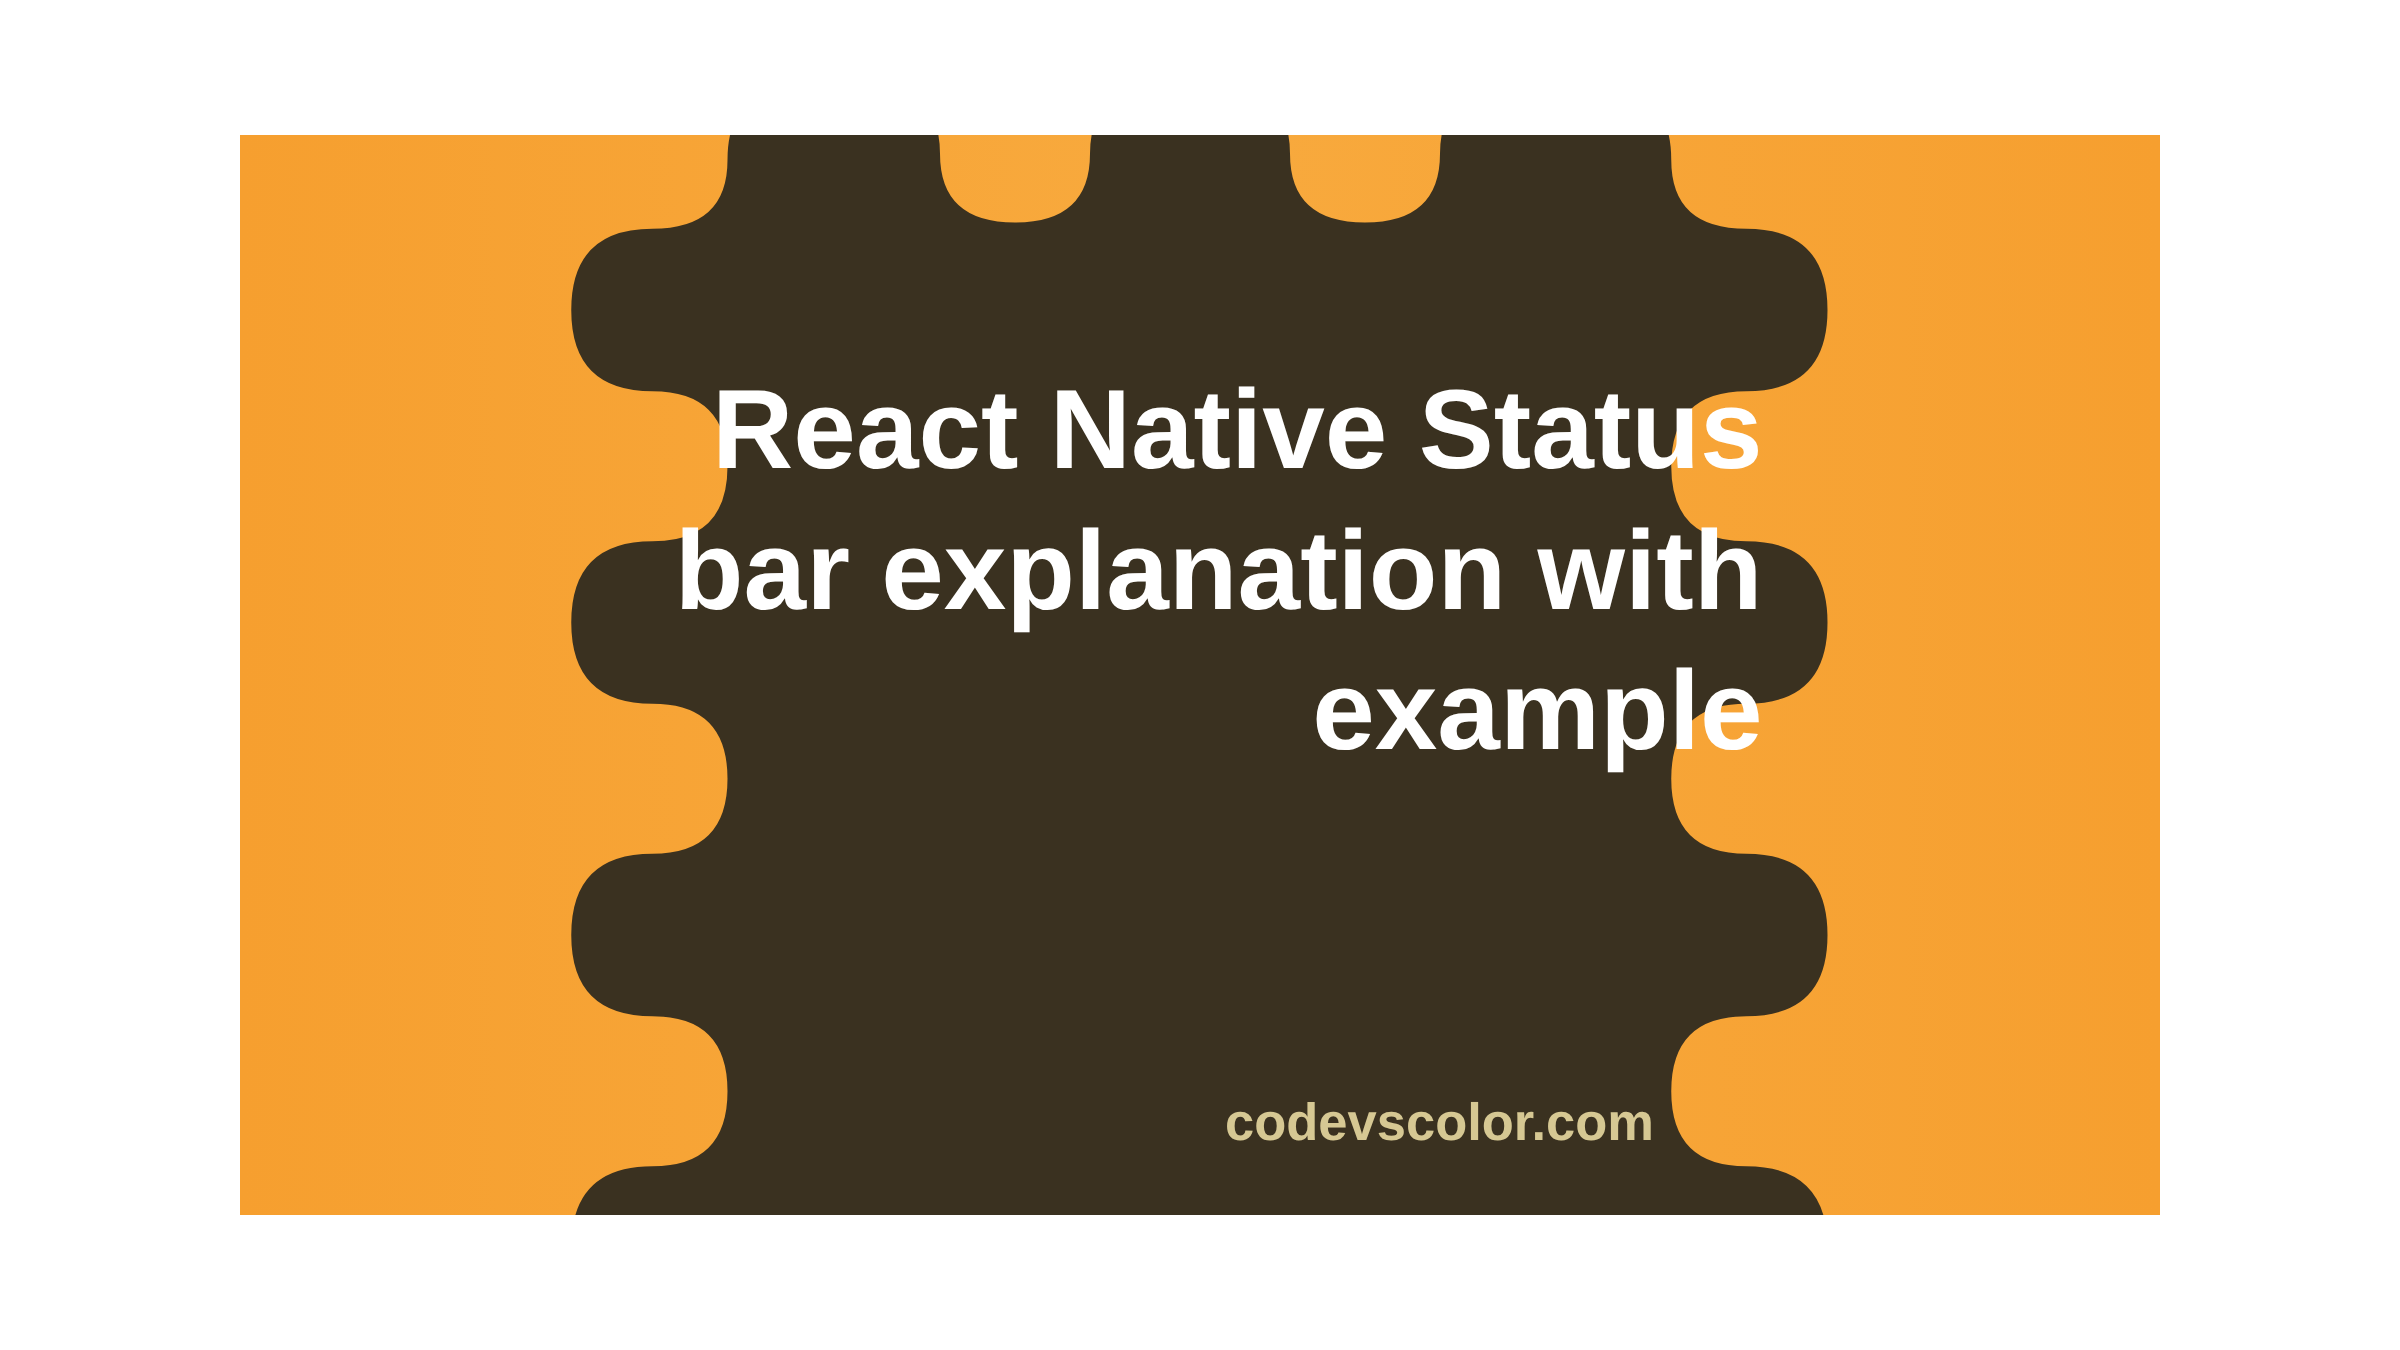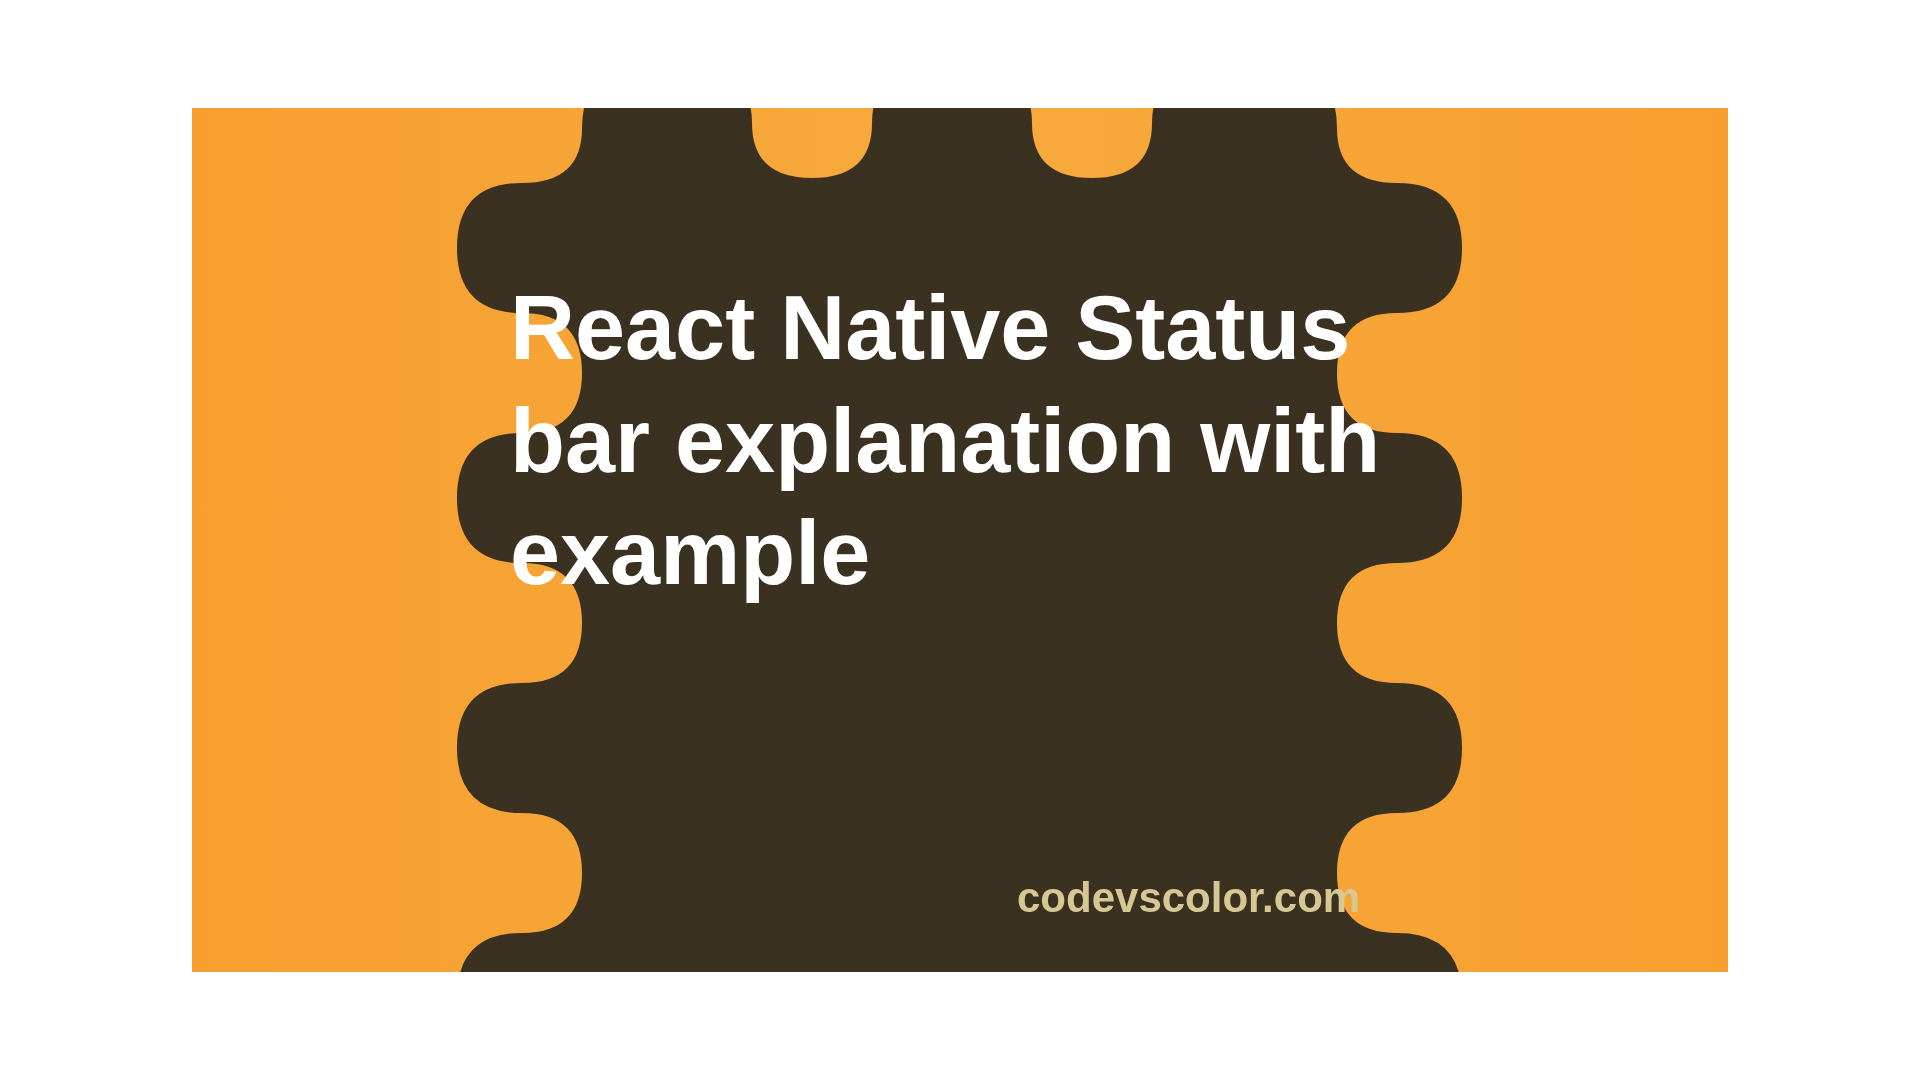--- a/index.html
+++ b/index.html
@@ -26,39 +26,38 @@
     }
     .blob-container {
       position: absolute;
       top: 0;
       left: 0;
       width: 100%;
       height: 100%;
     }
     .title-text {
       position: absolute;
-      top: 164px;
+      top: 180px;
       left: 50%;
       transform: translateX(-50%);
       color: #ffffff;
       font-size: 90px;
       font-weight: 700;
-      text-align: left;
+      text-align: right;
       line-height: 1.25;
       width: 900px;
     }
     .site-credit {
       position: absolute;
       bottom: 50px;
       left: 50%;
       transform: translateX(20px);
       color: #d6c893;
       font-size: 42px;
       font-weight: 600;
-      margin-left: 37px;
     }
   </style>
 </head>
 <body>
 
 <div class="canvas">
   <div class="blob-container">
     <svg width="1536" height="864" viewBox="0 0 1536 864" xmlns="http://www.w3.org/2000/svg">
       <path fill="#3a3120" d="
         M 450 -40

